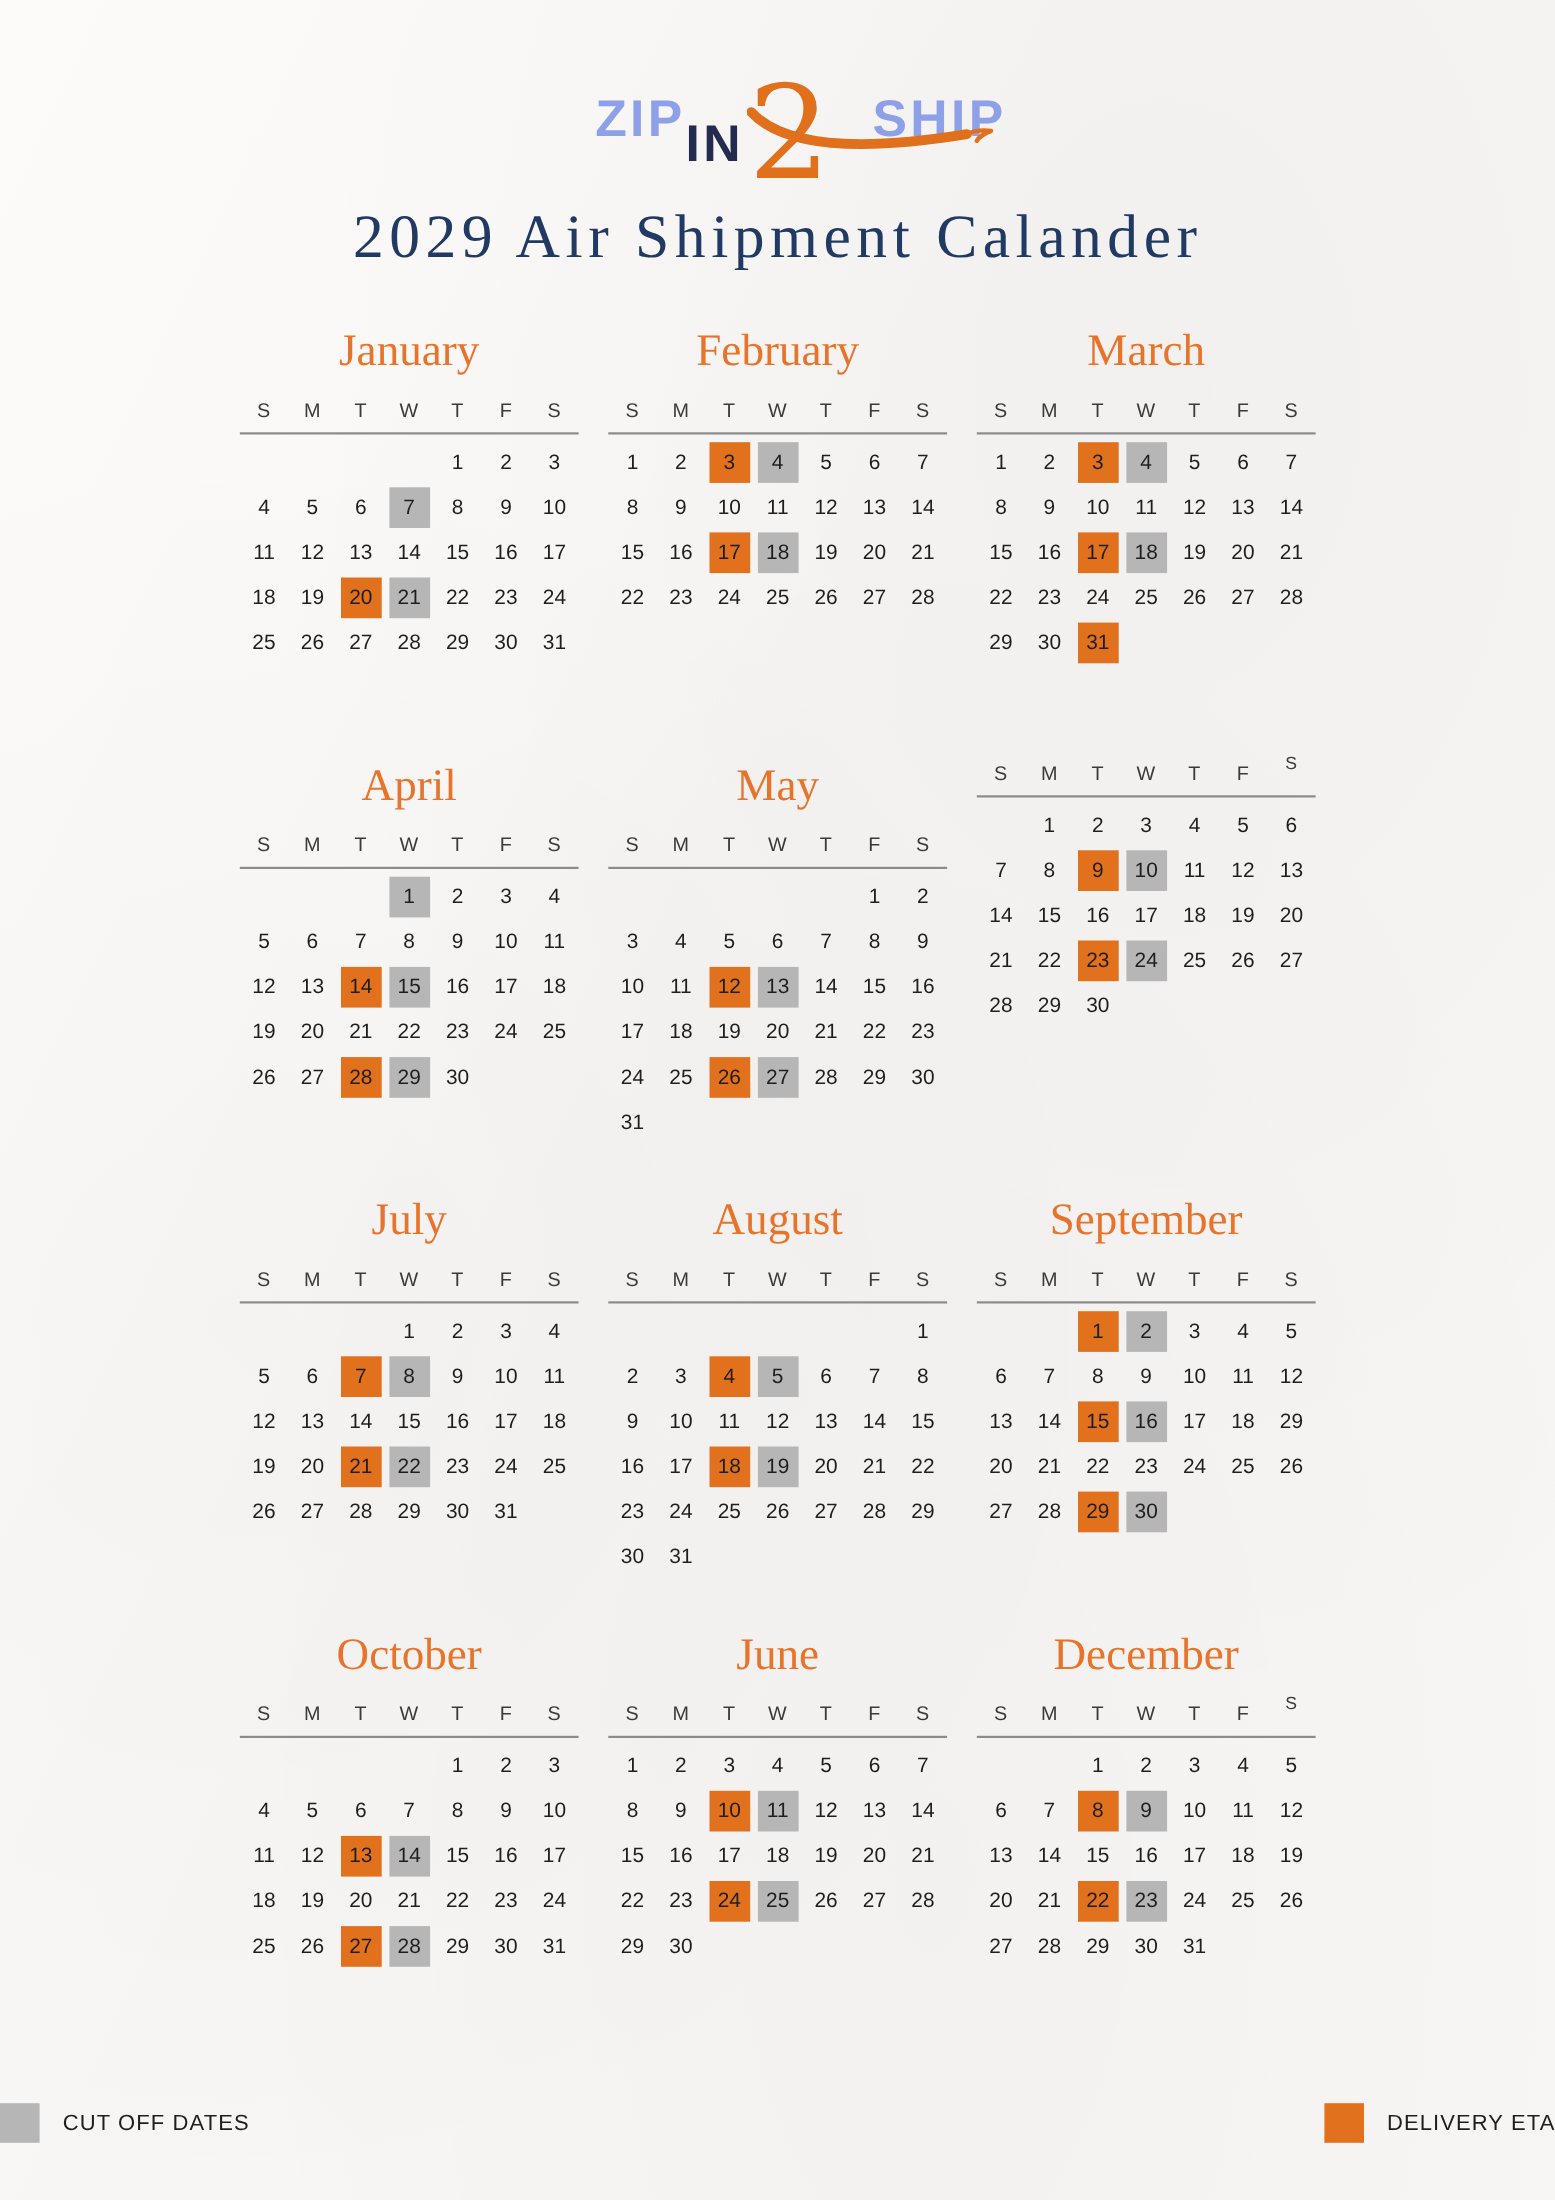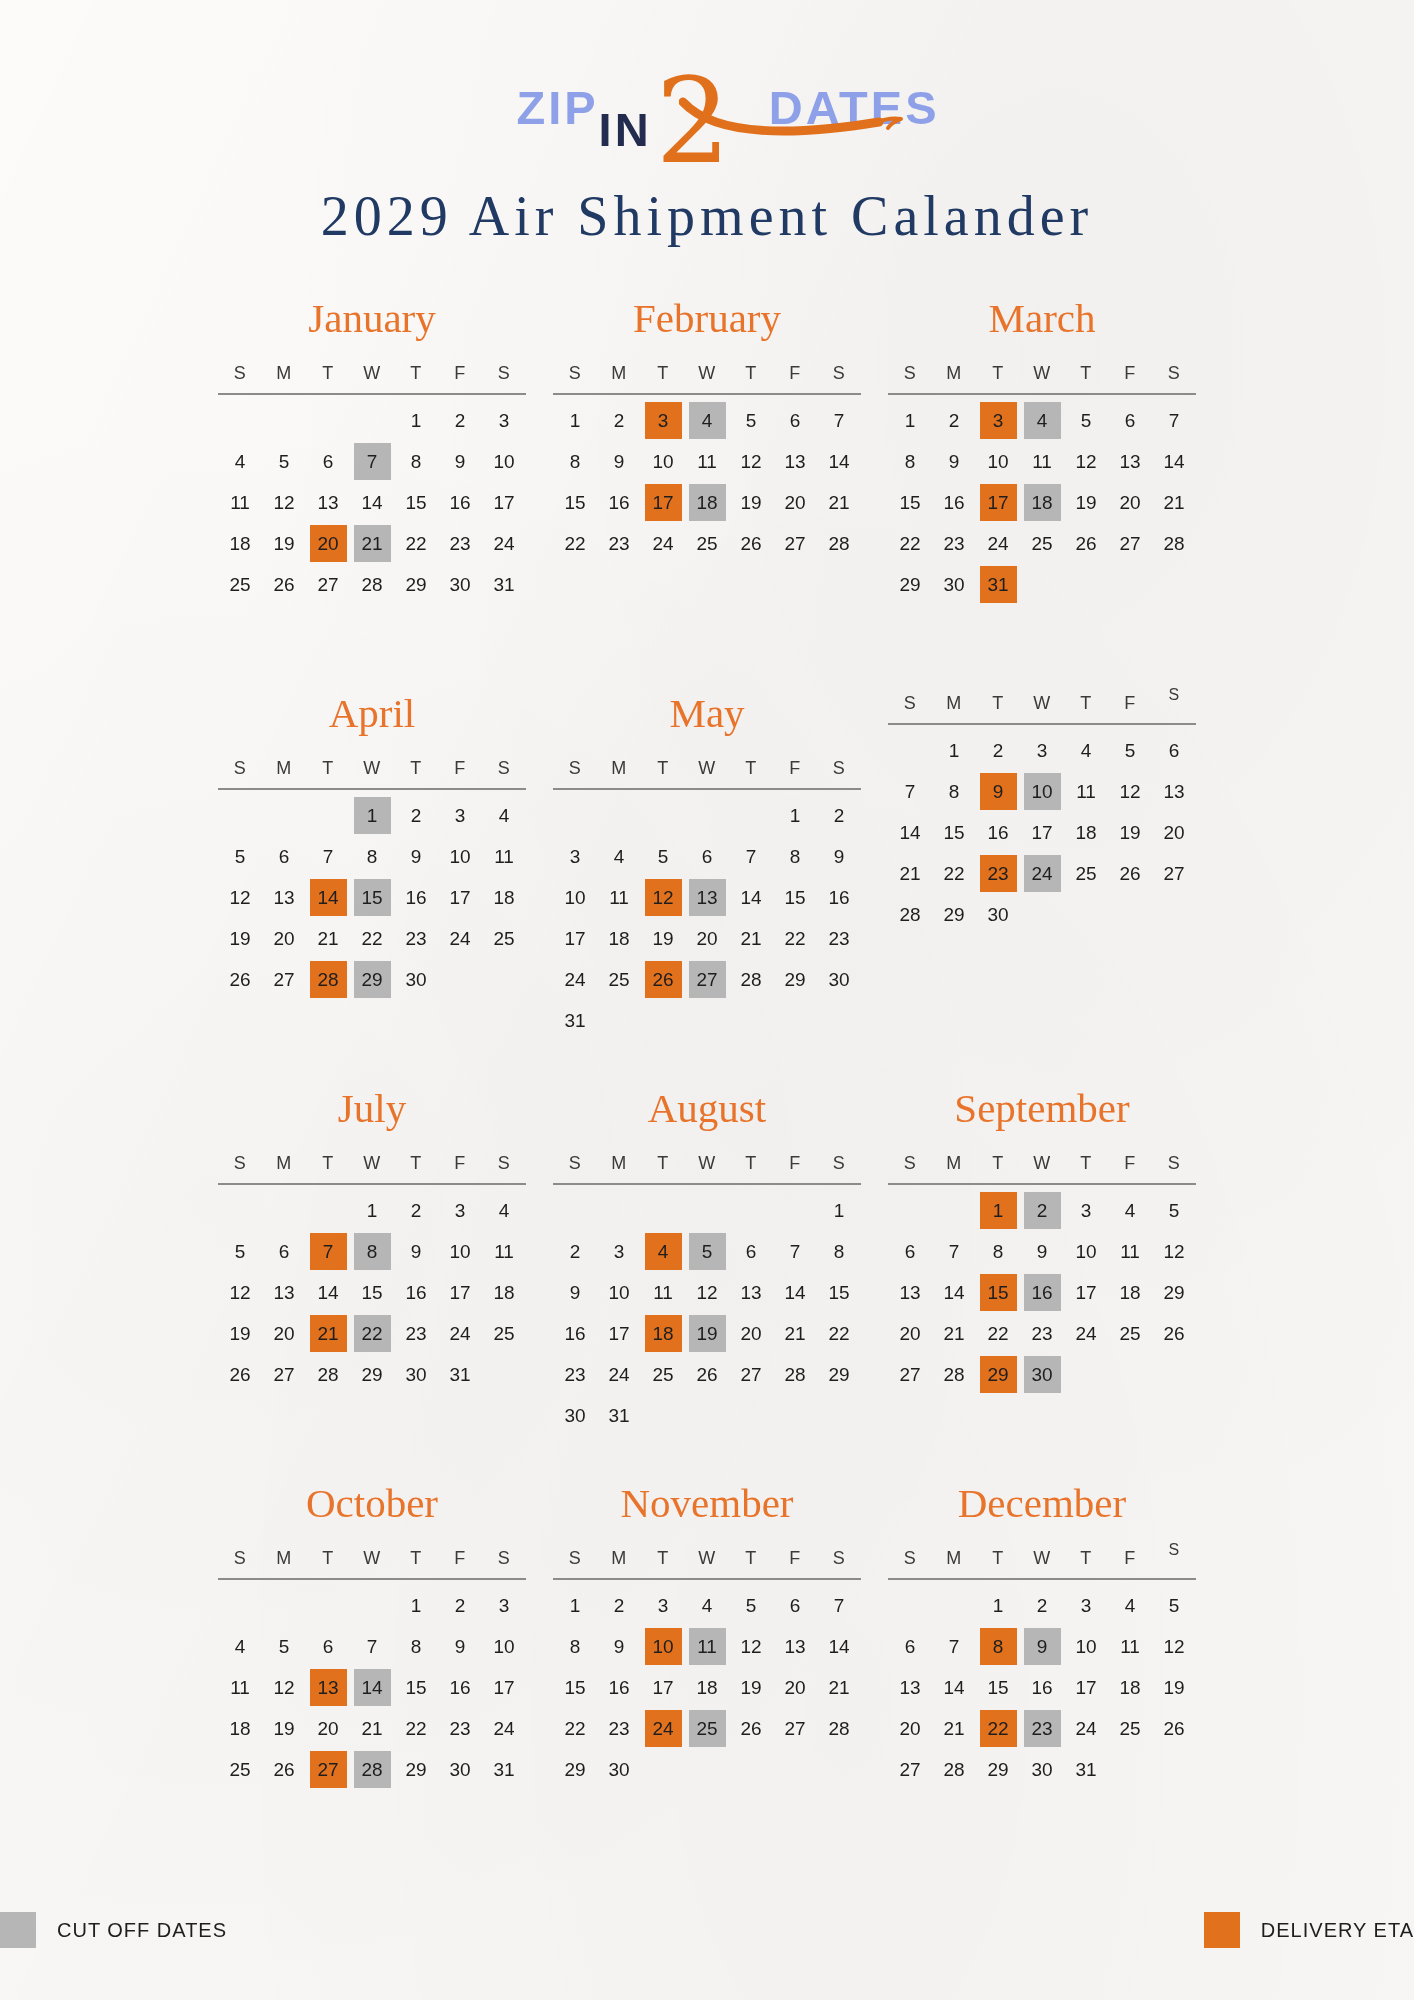--- a/index.html
+++ b/index.html
@@ -118,21 +118,21 @@
 </style>
 </head>
 <body>
 
 <div class="page">
 
   <div class="logo">
     <span class="logo-word logo-zip">ZIP</span>
       <span class="logo-word logo-in">IN</span>
       <span class="logo-two">2</span>
-      <span class="logo-word logo-ship">DATES</span>
+      <span class="logo-word logo-ship">SHIP</span>
     <svg class="logo-swoosh" width="250" height="46" viewBox="0 0 250 46">
       <path d="M4 6 C 30 34, 90 44, 200 26" fill="none" stroke="#e0701c" stroke-width="9" stroke-linecap="round"></path>
       <path d="M196 27 q 14 -6 26 -4 q -10 4 -13 9" fill="none" stroke="#e0701c" stroke-width="4" stroke-linecap="round" stroke-linejoin="round"></path>
     </svg>
   </div>
 
   <h1 class="page-title">2029 Air Shipment Calander</h1>
 
   <div class="months">
     <div class="month">
@@ -1218,21 +1218,21 @@
           <span class="day">
             <i>30</i>
           </span>
           <span class="day">
             <i>31</i>
           </span>
         </div>
     </div>
 
     <div class="month">
-      <div class="month-title">November</div>
+      <div class="month-title">June</div>
       <div class="weekdays">
           <span class="wd">S</span>
           <span class="wd">M</span>
           <span class="wd">T</span>
           <span class="wd">W</span>
           <span class="wd">T</span>
           <span class="wd">F</span>
           <span class="wd">S</span>
         </div>
       <div class="days">

